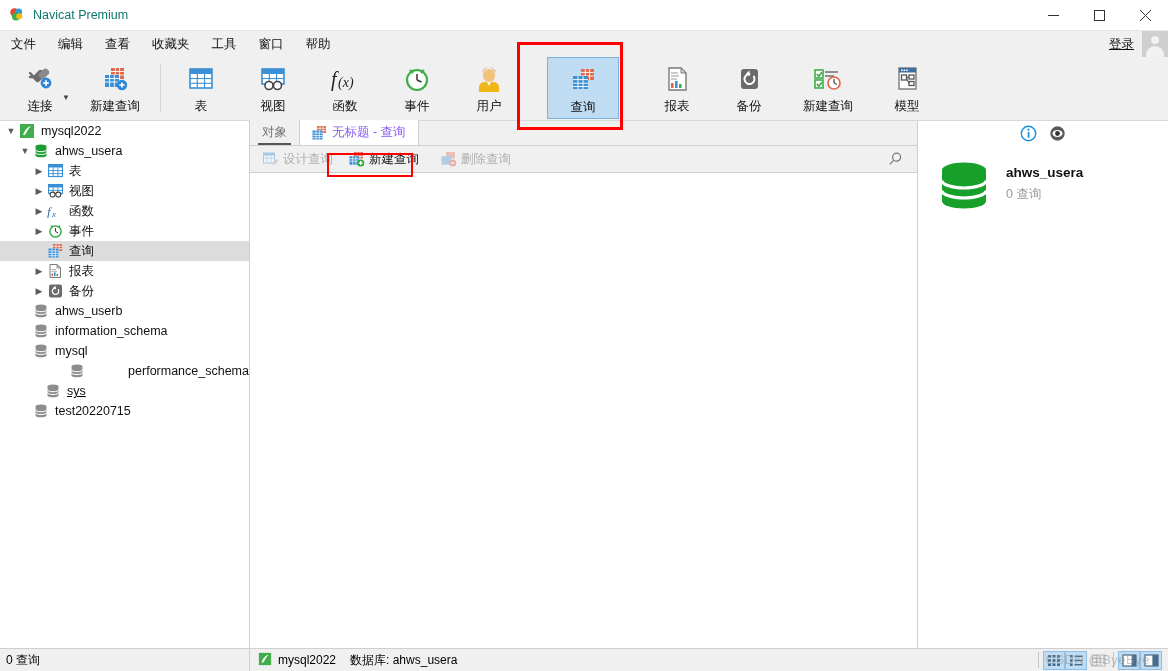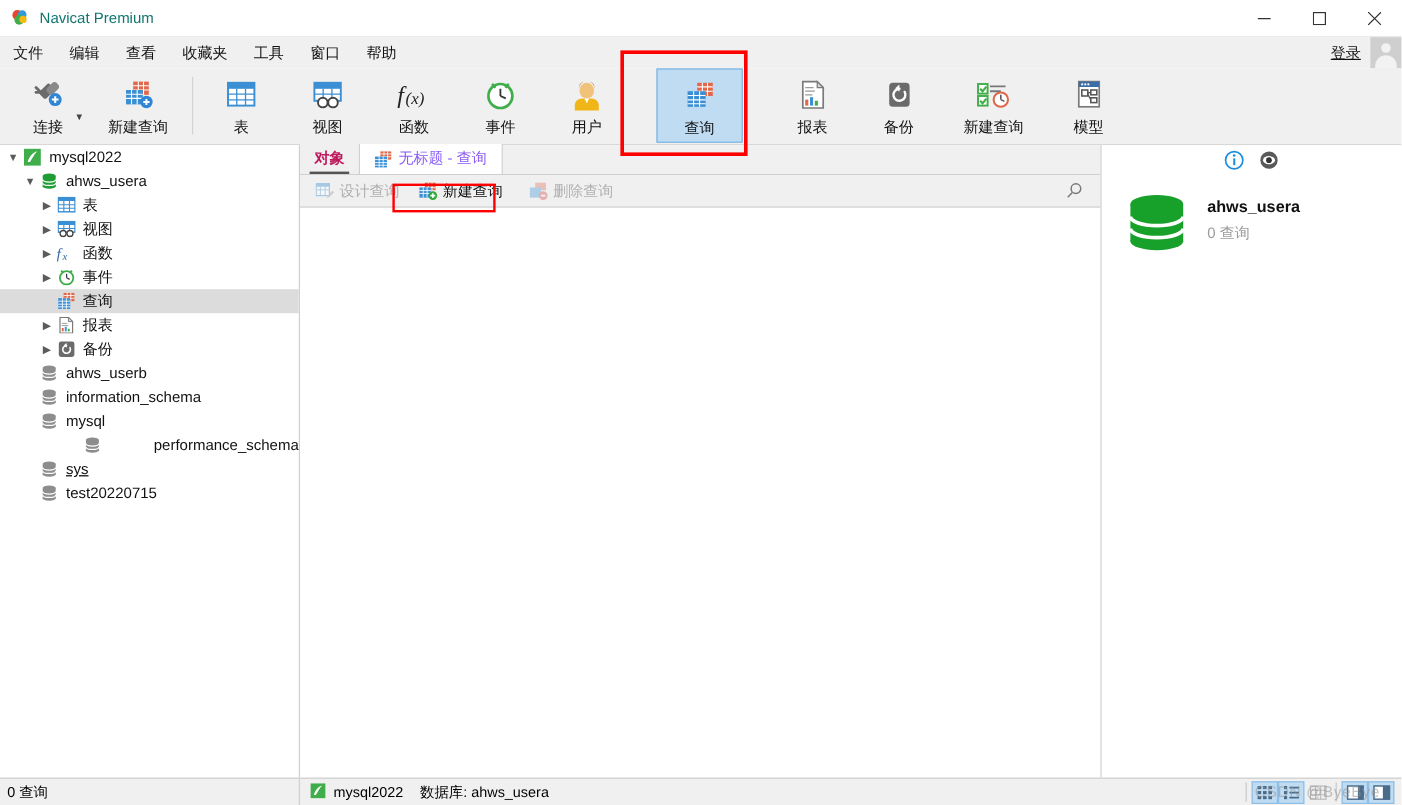--- a/index.html
+++ b/index.html
@@ -65,21 +65,21 @@
   .tree-row { height:20px; display:flex; align-items:center; font-size:12.5px; white-space:nowrap; cursor:default; }
   .tree-row.selected { background:#dcdcdc; }
   .tree-row .twisty { width:14px; text-align:center; color:#5b5b5b; font-size:9px; flex:0 0 14px; }
   .tree-row .t-icon { width:18px; height:16px; flex:0 0 18px; display:flex; align-items:center; justify-content:center; margin-right:5px; }
   .tree-row .t-label { color:#111; }
 
   
   .content { position:absolute; left:250px; top:121px; width:667px; height:527px; background:#fff; }
   .tabstrip { height:25px; background:#f0f0f0; display:flex; align-items:flex-end; border-bottom:1px solid #cfcfcf; }
   .tab { height:25px; display:flex; align-items:center; padding:0 12px; font-size:12.5px; position:relative; cursor:default; }
-  .tab.active { background:#f0f0f0; font-weight:bold; color:#be185d; }
+  .tab.active { background:#f0f0f0; font-weight:normal; color:#737373; }
   .tab.active:after { content:""; position:absolute; left:8px; right:8px; bottom:0; height:2px; background:#555; }
   .tab.doc { background:#ffffff; border-left:1px solid #cfcfcf; border-right:1px solid #cfcfcf; color:#8b5cf6; font-weight:normal; }
   .tab .tab-icon { width:15px; height:14px; margin-right:5px; display:inline-flex; }
   .obj-toolbar { height:27px; background:#f0f0f0; display:flex; align-items:center; border-bottom:1px solid #cfcfcf; position:relative;text-align:center; }
   .obj-btn { display:flex; align-items:center; padding:2px 7px; font-size:12.5px; color:#b0b0b0; cursor:default; position:relative; }
   .obj-btn.enabled { color:#111; }
   .obj-btn .ob-icon { width:16px; height:15px; margin-right:4px; display:inline-flex; }
   .search-icon-wrap { position:absolute; right:14px; top:5px; }
   .obj-list { height:475px; background:#fff; }
 
@@ -556,21 +556,21 @@
             <ellipse cx="8" cy="3.6" rx="5.4" ry="2.1" fill="#8d8d8d"></ellipse>
             <rect x="2.6" y="3.6" width="10.8" height="8.6" fill="#8d8d8d"></rect>
             <ellipse cx="8" cy="12.2" rx="5.4" ry="2.1" fill="#8d8d8d"></ellipse>
             <path d="M2.6 6.6 a5.4 2.1 0 0 0 10.8 0" fill="none" stroke="#fff" stroke-width="1"></path>
             <path d="M2.6 9.4 a5.4 2.1 0 0 0 10.8 0" fill="none" stroke="#fff" stroke-width="1"></path>
           </svg>
       </span>
       <span class="t-label">performance_schema</span>
     </div>
 
-    <div class="tree-row" style="padding-left:18px;text-decoration:underline;">
+    <div class="tree-row" style="padding-left:30px;text-decoration:underline;">
       <span class="twisty"></span>
       <span class="t-icon">
         <svg width="16" height="16" viewBox="0 0 16 16">
             <ellipse cx="8" cy="3.6" rx="5.4" ry="2.1" fill="#8d8d8d"></ellipse>
             <rect x="2.6" y="3.6" width="10.8" height="8.6" fill="#8d8d8d"></rect>
             <ellipse cx="8" cy="12.2" rx="5.4" ry="2.1" fill="#8d8d8d"></ellipse>
             <path d="M2.6 6.6 a5.4 2.1 0 0 0 10.8 0" fill="none" stroke="#fff" stroke-width="1"></path>
             <path d="M2.6 9.4 a5.4 2.1 0 0 0 10.8 0" fill="none" stroke="#fff" stroke-width="1"></path>
           </svg>
       </span>

